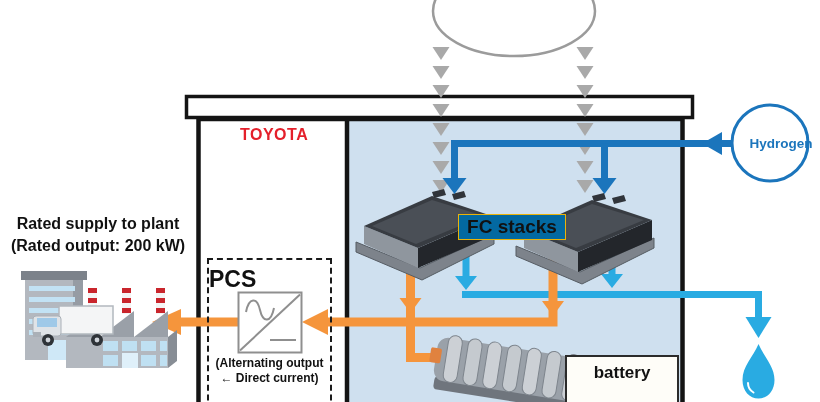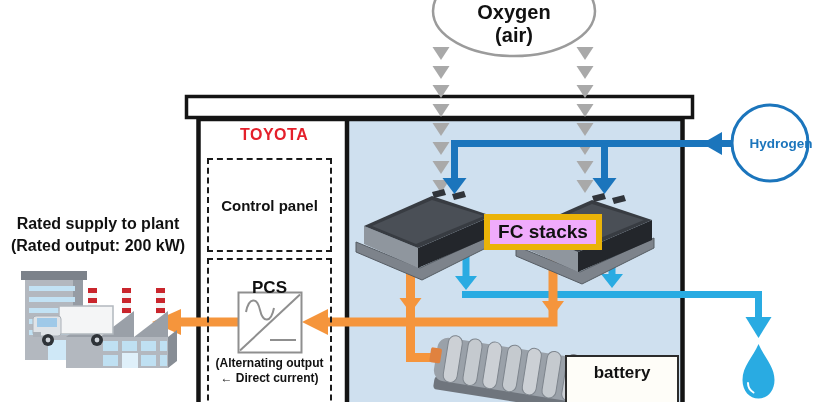--- a/index.html
+++ b/index.html
@@ -14,24 +14,24 @@
   .wa-s{stroke:var(--c-water_cyan);}    .wa-f{fill:var(--c-water_cyan);}
   .pw-s{stroke:var(--c-power_orange);}  .pw-f{fill:var(--c-power_orange);}
   .ox-f{fill:var(--c-oxygen_arrow_gray);}
   .panel-f{fill:var(--c-panel_blue);}
   .flow{fill:none;}
   .oxygen-lbl{left:424px;top:1px;width:180px;text-align:center;font-size:20px;line-height:23px;}
   .toyota{left:204px;top:126px;font-size:16px;letter-spacing:.5px;color:var(--c-brand_red);margin-left:36px;}
   .dashedbox{position:absolute;border:2px dashed #1a1a1a;background:transparent;}
   .ctrlbox{left:207px;top:158px;width:121px;height:90px;display:flex;align-items:center;justify-content:center;font-size:15px;}
   .pcsbox{left:207px;top:258px;width:121px;height:158px;}
-  .pcstitle{position:absolute;left:0;right:0;top:18px;text-align:center;font-size:17px;}
+  .pcstitle{position:absolute;left:0;right:0;top:6px;text-align:left;font-size:23px;}
   .pcsnote{position:absolute;left:0;right:0;top:96px;text-align:center;font-size:12px;line-height:15px;}
-  .fclbl{left:458px;top:214px;width:106px;height:24px;background:#f0abfc;border:6px solid #eab308;
-         display:flex;align-items:center;justify-content:center;font-size:19px;margin-left:26px;}
+  .fclbl{left:458px;top:214px;width:106px;height:24px;background:#0369a1;border:1px solid #eab308;
+         display:flex;align-items:center;justify-content:center;font-size:19px;}
   .batlbl{left:565px;top:355px;width:110px;height:47px;background:#fefdf8;border:2px solid #2b2b2b;
           text-align:center;font-size:17px;line-height:21px;padding-top:5px;}
   .hydlbl{left:734px;top:136px;width:94px;text-align:center;font-size:13.5px;color:var(--c-hydrogen_blue);}
   .powlbl{left:2px;top:213px;width:192px;text-align:center;font-size:16px;line-height:22px;}
 </style>
 </head>
 <body>
 
 <div class="stage">
 
@@ -201,30 +201,23 @@
     <circle cx="64" cy="40" r="6" fill="#2e3338"></circle>
         <circle cx="64" cy="40" r="2.4" fill="#cfd4da"></circle>
   </g>
 
   <g>
     <path class="wa-f" d="M 758.5 344 C 753 357 742.5 366 742.5 380 C 742.5 391 749.5 398.5 758.5 398.5 C 767.5 398.5 774.5 391 774.5 380 C 774.5 366 764 357 758.5 344 Z"></path>
     <path d="M 748 383 a 11 11 0 0 0 5.5 9.5" stroke="#ffffff" stroke-width="2" fill="none" stroke-linecap="round"></path>
   </g>
 </svg>
 
-<div class="lbl oxygen-lbl">
-  <span style="display:block">Oxygen</span>
-  <span style="display:block">(air)</span>
-</div>
 
 <div class="lbl toyota">TOYOTA</div>
 
-<div class="dashedbox ctrlbox">
-  <span>Control panel</span>
-</div>
 
 <div class="dashedbox pcsbox">
   <div class="pcstitle">PCS</div>
   <div class="pcsnote">
     <span style="display:block">(Alternating output</span>
     <span style="display:block">← Direct current)</span>
   </div>
 </div>
 
 <div class="lbl fclbl">

